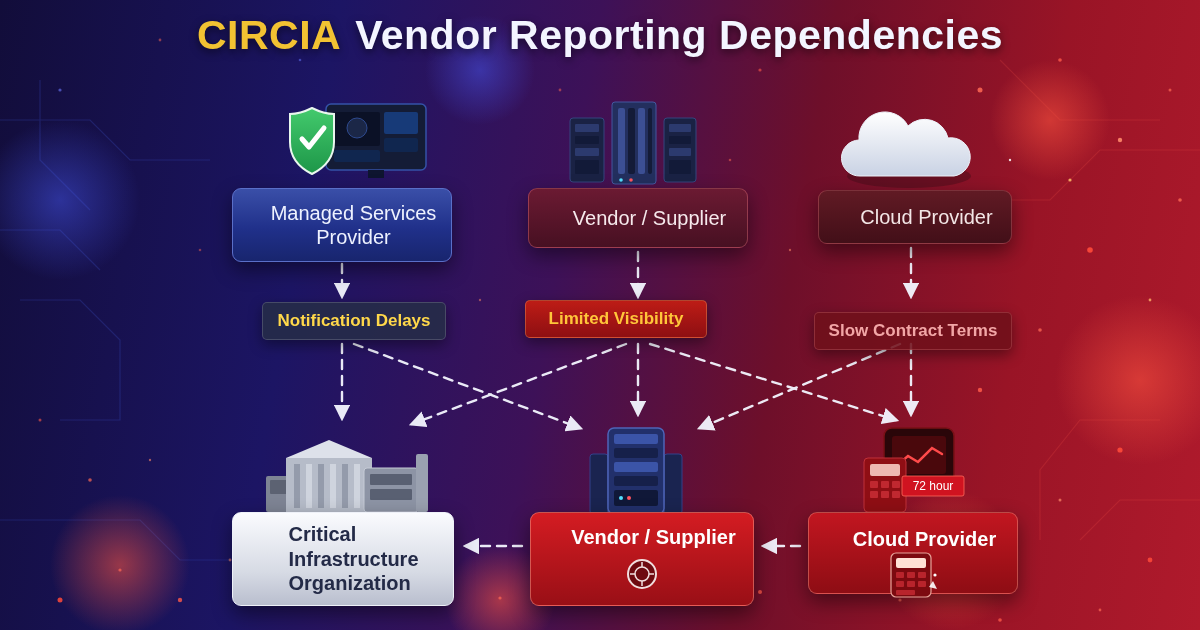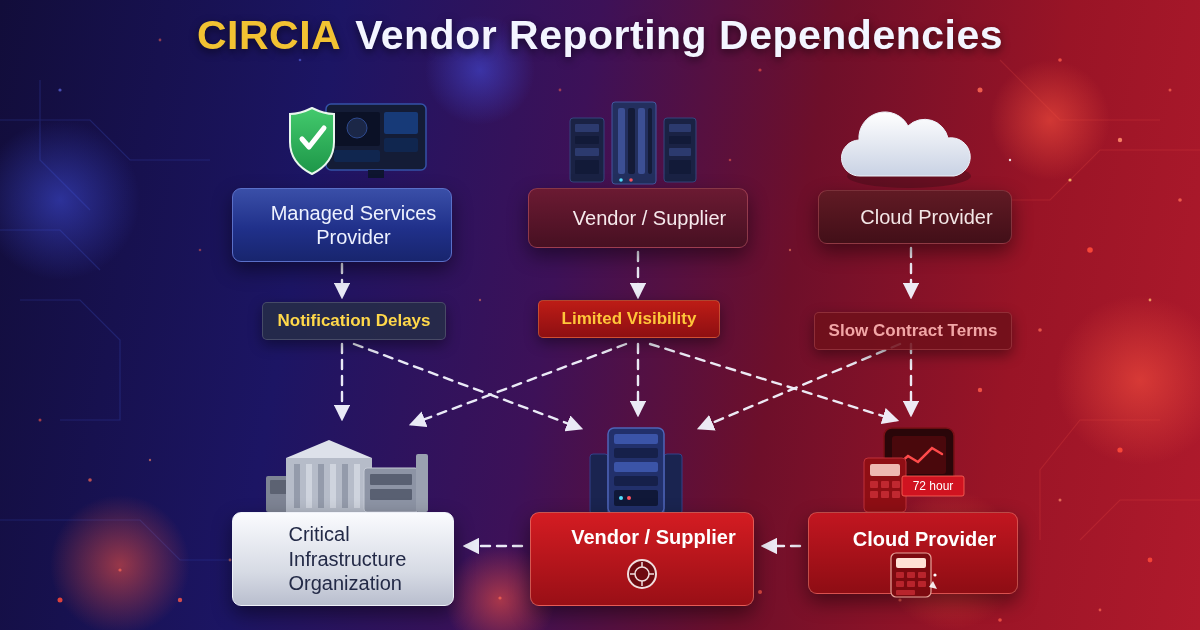--- a/index.html
+++ b/index.html
@@ -34,29 +34,29 @@
     background:linear-gradient(180deg,#611a24,#420f18);
     border:1px solid rgba(255,130,140,.3); color:#f3e6e6; }
 
   .badge {
     position:absolute; display:flex; align-items:center; justify-content:center;
     border-radius:5px; font-size:17px; font-weight:bold;
     box-shadow:0 5px 14px rgba(0,0,0,.4); box-sizing:border-box;
   }
   #badge-notification { left:262px; top:302px; width:184px; height:38px;
     background:rgba(38,44,72,.88); border:1px solid rgba(255,255,255,.16); color:#ffd84a; }
-  #badge-visibility { left:538px; top:300px; width:182px; height:38px;
+  #badge-visibility { left:525px; top:300px; width:182px; height:38px;
     background:linear-gradient(180deg,#bd1c16,#8e0f12); border:1px solid rgba(255,200,120,.3); color:#ffc63a; }
   #badge-contract { left:814px; top:312px; width:198px; height:38px;
     background:rgba(112,16,26,.88); border:1px solid rgba(255,160,160,.22); color:#f2a6a6; }
 
   #box-critical { left:232px; top:512px; width:222px; height:94px;
     background:linear-gradient(180deg,#fafbfe,#d6dae4 65%,#b9bece);
     border:1px solid #eef1f8; color:#232a47; }
-  #box-critical .node-label { text-align:left; font-weight:400; }
+  #box-critical .node-label { text-align:left; font-weight:700; }
   #box-vendor-bottom { left:530px; top:512px; width:224px; height:94px;
     background:linear-gradient(180deg,#d41c22,#990f16);
     border:1px solid rgba(255,170,150,.45); color:#ffffff; justify-content:flex-start; padding-top:12px; }
   #box-cloud-bottom { left:808px; top:512px; width:210px; height:82px;
     background:linear-gradient(180deg,#c21620,#8e0d14);
     border:1px solid rgba(255,170,150,.4); color:#ffffff; justify-content:flex-start; padding-top:14px; }
 
   .icon { position:absolute; }
   .emblem { margin-top:8px; }
   .calc-in-box { position:absolute; left:76px; top:38px; }

